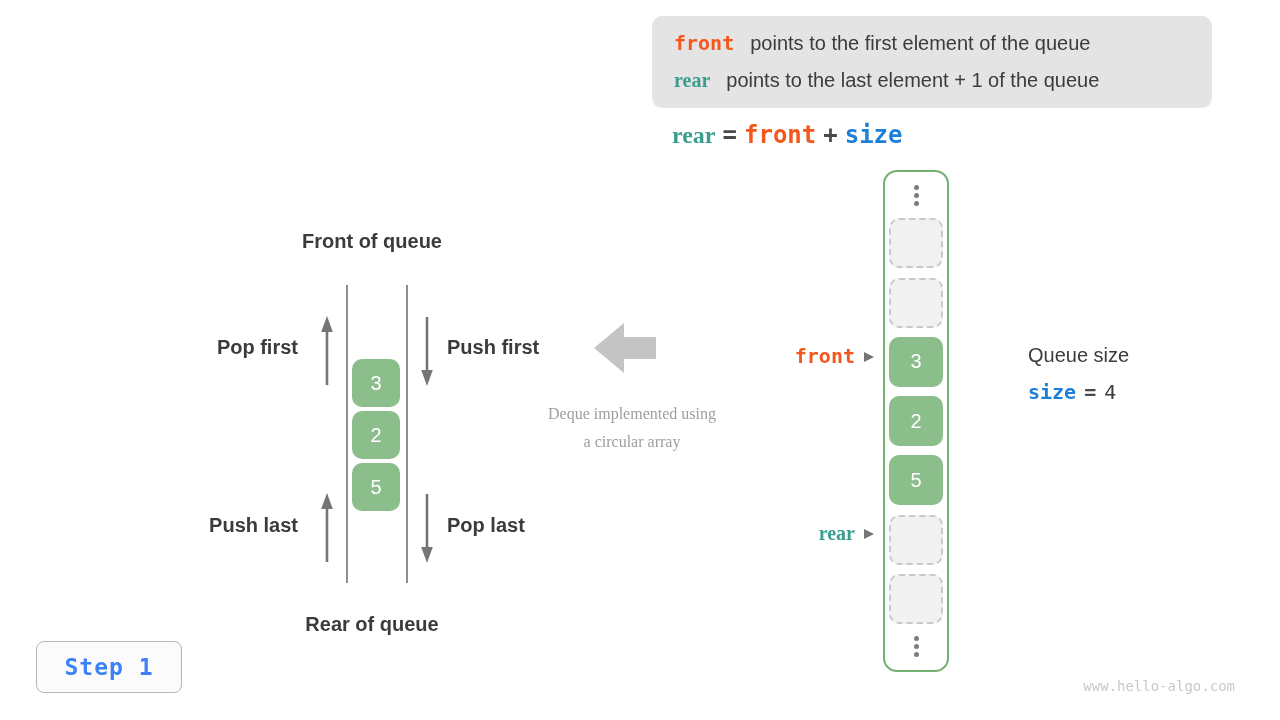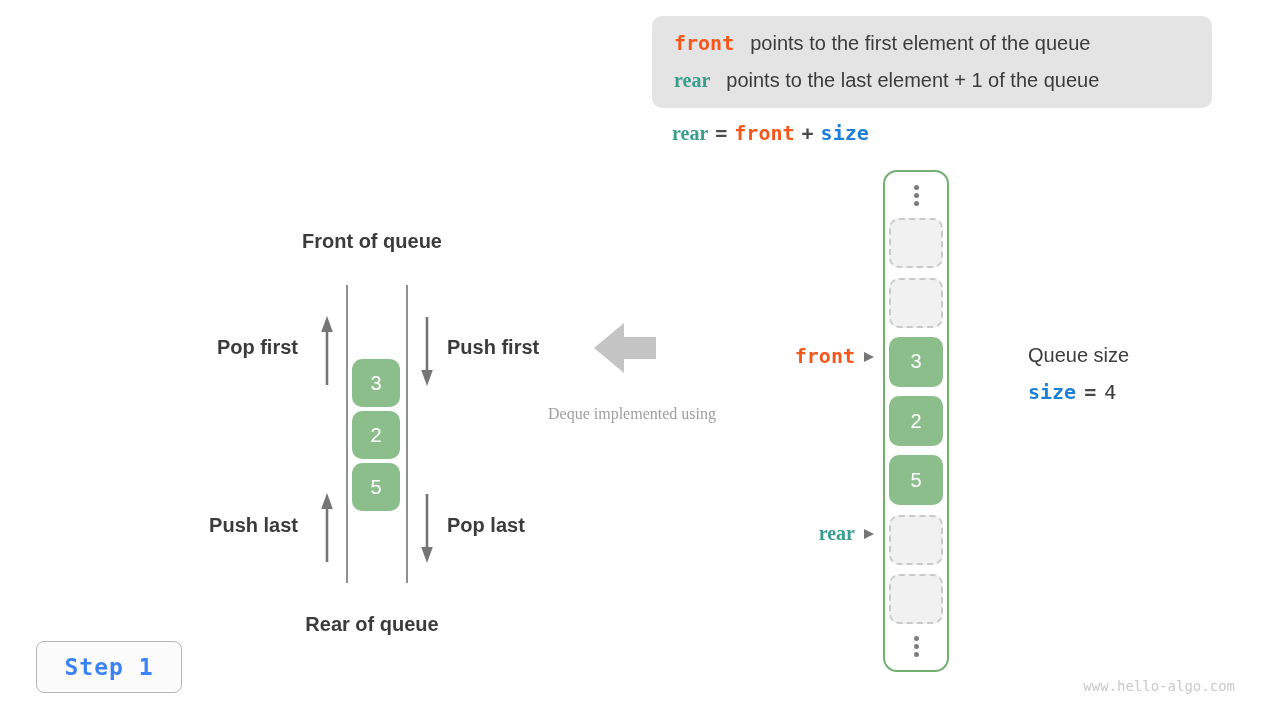--- a/index.html
+++ b/index.html
@@ -18,21 +18,21 @@
   
   .info-box {
     position: absolute; left: 652px; top: 16px; width: 560px; height: 92px;
     background: #e4e4e4; border-radius: 10px; padding: 9px 0 9px 22px;
     display: flex; flex-direction: column; justify-content: center;
   }
   .info-line { line-height: 37px; font-size: 20px; color: #3b3b3b; white-space: nowrap; }
   .info-line .kw { font-size: 20px; margin-right: 16px; }
 
   
-  .equation { position: absolute; left: 672px; top: 121px; font-size: 20px; white-space: nowrap; }
+  .equation { position: absolute; left: 672px; top: 121px; font-size: 24px; white-space: nowrap; }
   .equation .op { margin: 0 7px; }
 
   
   .lbl { position: absolute; font-size: 20px; font-weight: bold; color: #3b3b3b; white-space: nowrap; }
   .lbl.center { text-align: center; }
   .lbl.right  { text-align: right; }
   .channel-line { position: absolute; width: 1.5px; height: 298px; top: 285px; background: #909090; }
   .qcell {
     position: absolute; left: 352px; width: 48px; height: 48px; border-radius: 10px;
     background: #8cbe8c; color: #ffffff; font-size: 20px; font-weight: 500;
@@ -137,20 +137,21 @@
   <svg class="varrow" style="left:416px; top:492px;" viewBox="0 0 22 72">
     <line x1="11" y1="2" x2="11" y2="56" stroke="#757575" stroke-width="2.6"></line>
     <polygon points="11,71 5.2,55 16.8,55" fill="#757575"></polygon>
   </svg>
 
   <svg class="block-arrow" width="62" height="56" viewBox="0 0 62 56">
     <polygon points="0,28 30,3 30,17 62,17 62,39 30,39 30,53" fill="#c4c4c4"></polygon>
   </svg>
   <div class="caption">
     <div>Deque implemented using</div>
+    <div>a circular array</div>
   </div>
 
   <div class="pointer" style="top:344px;">
     <span class="mono orange">front</span><span class="tri-right"></span>
   </div>
   <div class="pointer" style="top:522px;">
     <span class="mono teal">rear</span><span class="tri-right"></span>
   </div>
 
   <div class="array-col">

